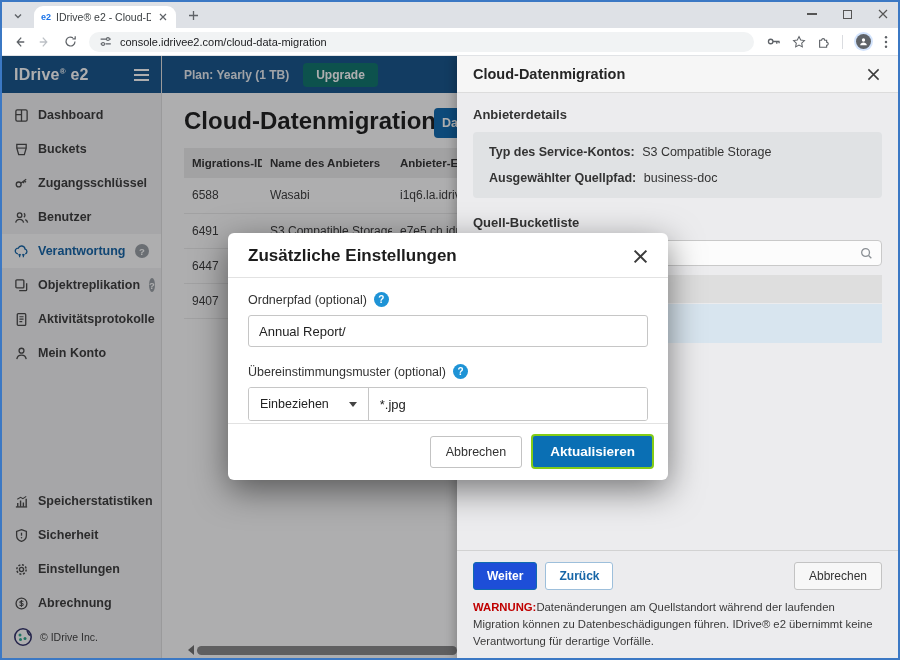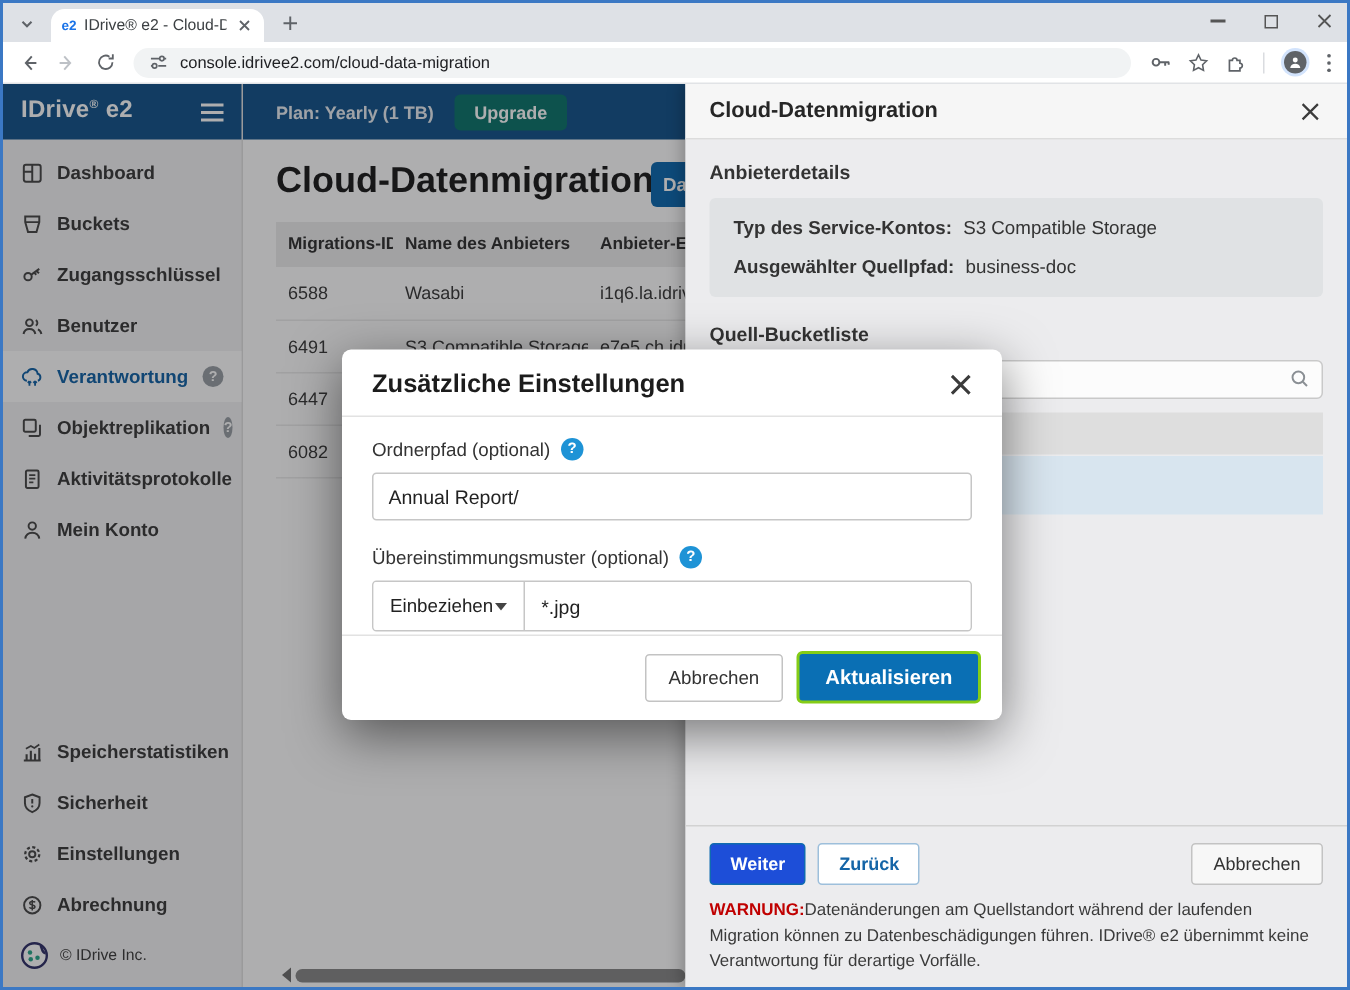--- a/index.html
+++ b/index.html
@@ -89,21 +89,21 @@
   
   .modal{ position:absolute; left:226px; top:177px; width:440px; height:247px; background:#fff; border-radius:6px; box-shadow:0 10px 34px rgba(0,0,0,.5); z-index:50; display:flex; flex-direction:column;}
   .modal-head{ display:flex; align-items:center; padding:13px 18px 11px 20px; border-bottom:1px solid #e2e2e2;}
   .modal-title{ font-size:17px; font-weight:bold; color:#1c1c1c;}
   .modal-body{ flex:1; padding:14px 20px 0;}
   .field-label{ display:flex; align-items:center; gap:7px; font-size:12.5px; color:#333; margin-bottom:8px;}
   .q-icon{ width:15px; height:15px; border-radius:50%; background:#1e93d6; color:#fff; font-size:10px; font-weight:bold; display:inline-flex; align-items:center; justify-content:center; cursor:pointer;}
   .text-input{ width:100%; height:32px; border:1px solid #c6c6c6; border-radius:3px; padding:0 10px; font-size:13px; color:#222; font-family:inherit;}
   .field2{ margin-top:17px;}
   .combo{ display:flex; align-items:stretch; border:1px solid #c6c6c6; border-radius:3px; height:34px; overflow:hidden;}
-  .combo-select{ display:flex; align-items:center; gap:1px; padding:0 11px; border-right:1px solid #c6c6c6; font-size:12.5px; color:#222; cursor:pointer; background:#fff; white-space:nowrap;}
+  .combo-select{ display:flex; align-items:center; gap:20px; padding:0 11px; border-right:1px solid #c6c6c6; font-size:12.5px; color:#222; cursor:pointer; background:#fff; white-space:nowrap;}
   .caret{ width:0; height:0; border-left:4.5px solid transparent; border-right:4.5px solid transparent; border-top:5.5px solid #444;}
   .combo-input{ border:none; outline:none; flex:1; padding:0 11px; font-size:13px; color:#222; font-family:inherit; min-width:0;}
   .modal-foot{ border-top:1px solid #e2e2e2; padding:10px 14px 11px; display:flex; justify-content:flex-end; align-items:center; gap:9px;}
   .m-cancel{ background:#fff; border:1px solid #c3c3c3; border-radius:3px; font-size:12.5px; color:#333; padding:8px 15px; cursor:pointer; font-family:inherit;}
   .m-update{ background:#0a6fb4; border:2px solid #84cc16; border-radius:4px; font-size:13.5px; font-weight:bold; color:#fff; padding:8px 17px; cursor:pointer; font-family:inherit;}
 </style>
 </head>
 <body>
 
 <div class="window">
@@ -352,21 +352,21 @@
                 <td>6491</td>
                 <td>S3 Compatible Storage</td>
                 <td>e7e5.ch.idriv</td>
               </tr>
               <tr>
                 <td>6447</td>
                 <td></td>
                 <td></td>
               </tr>
               <tr>
-                <td>6082</td>
+                <td>9407</td>
                 <td></td>
                 <td></td>
               </tr>
             </tbody>
           </table>
           <div class="hscroll">
             <span class="harrow"></span>
             <span class="hthumb"></span>
           </div>
         </div>

